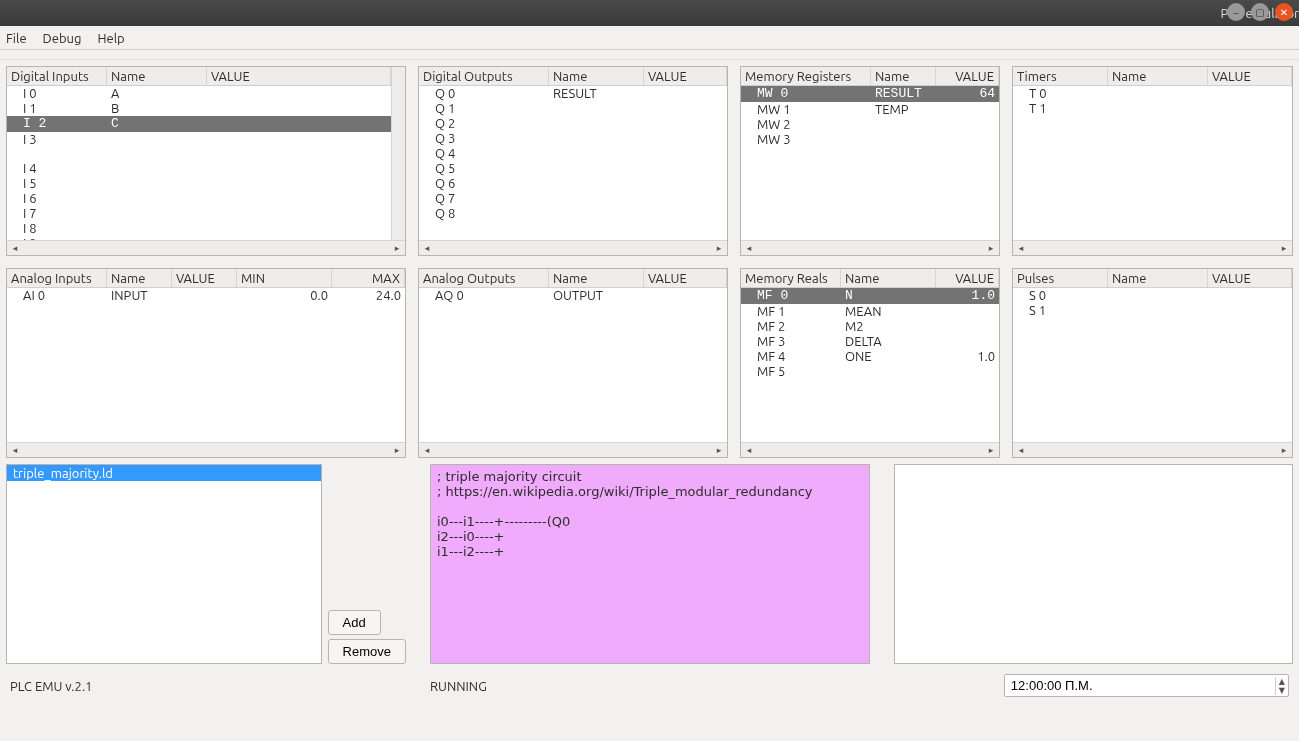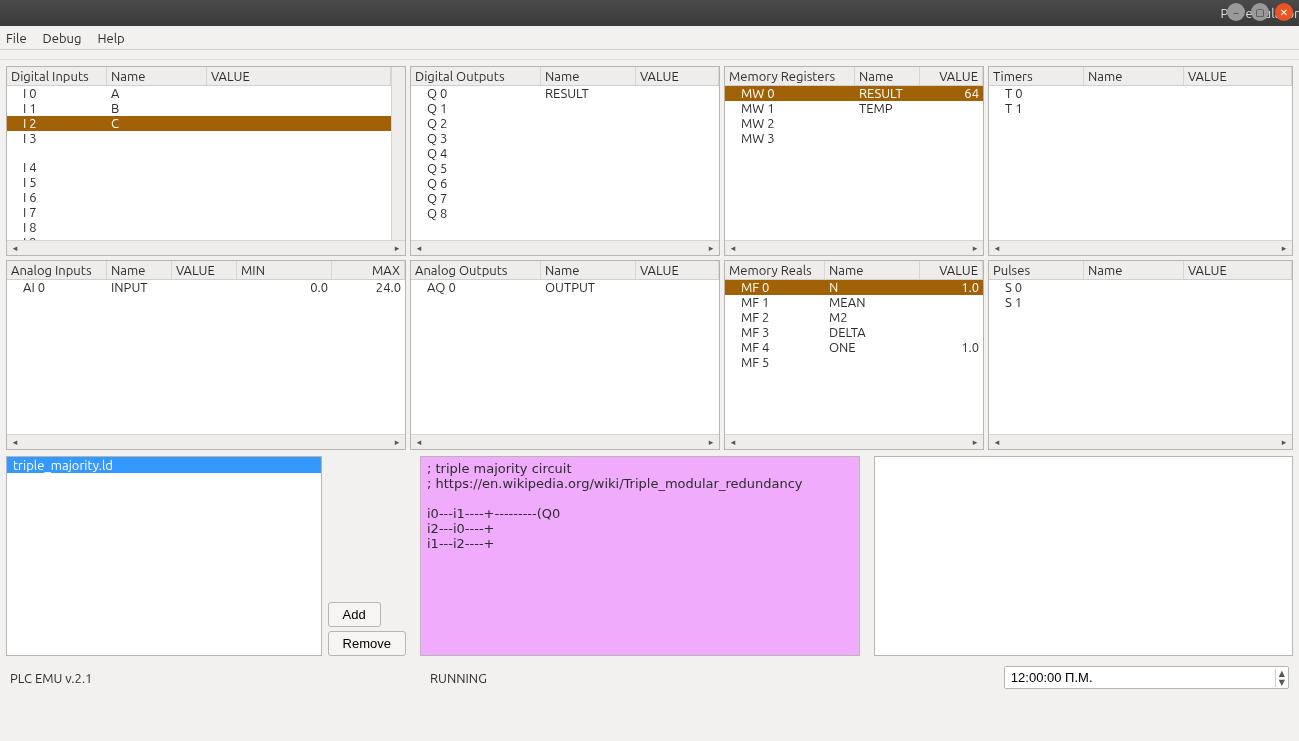--- a/index.html
+++ b/index.html
@@ -14,38 +14,38 @@
   .tb-max { background:#999; }
   .tb-close { background:#e95420; color:#fff; }
   
   
   .menubar { height:24px; background:#f2f1f0; border-bottom:1px solid #d0cfcc; display:flex; align-items:center; padding:0 6px; gap:16px; }
   .menubar span { cursor:default; }
   
   .spacer-row { height:10px; border-bottom:1px solid #e0dedc; }
   
   
-  .grid { display:grid; grid-template-columns: 400px 310px 260px 1fr; gap:4px; padding:6px 6px 0 6px; }
+  .grid { display:grid; grid-template-columns: 400px 310px 260px 1fr; gap:12px; padding:6px 6px 0 6px; }
   .pane { background:#fff; border:1px solid #b8b5b1; position:relative; height:190px; display:flex; flex-direction:column; }
   .pane .header { background:#efedeb; border-bottom:1px solid #d0cfcc; display:flex; font-size:13px; }
   .pane .header div { padding:2px 4px; border-right:1px solid #d7d5d2; white-space:nowrap; overflow:hidden; }
   .pane .body { flex:1; overflow:hidden; font-size:13px; }
   .pane .row { display:flex; padding:0 0; }
   .pane .row div { padding:0 4px 1px 4px; white-space:nowrap; overflow:hidden; }
-  .pane .row.sel { background:#a16207; color:#fff; }
+  .pane .row.sel { background:#737373; color:#fff;font-family:Liberation Mono, monospace; }
   .hscroll { height:15px; background:#efedeb; border-top:1px solid #d7d5d2; display:flex; align-items:center; justify-content:space-between; padding:0 2px; font-size:9px; color:#555; }
   .hscroll span { width:12px; text-align:center; }
   .vscroll-bump { position:absolute; right:0; top:0; bottom:15px; width:14px; background:#efedeb; border-left:1px solid #d7d5d2; display:none; }
   .pane.with-v .vscroll-bump { display:block; }
   .pane.with-v .body, .pane.with-v .header { margin-right:14px; }
   
   
   
   
-  .bottom { display:grid; grid-template-columns: 400px 440px 1fr; gap:14px; padding:6px 6px 6px 6px; }
+  .bottom { display:grid; grid-template-columns: 400px 440px 1fr; gap:24px; padding:6px 6px 6px 6px; }
   .listbox { background:#fff; border:1px solid #b8b5b1; height:200px; }
   .listbox .lrow { padding:1px 6px; }
   .listbox .lrow.sel { background:#3399ff; color:#fff; }
   .leftcol { display:flex; flex-direction:column; gap:4px; }
   .btncol { display:flex; flex-direction:column; gap:4px; align-items:flex-start; }
   .btncol button { padding:4px 14px; background:#f6f5f3; border:1px solid #b8b5b1; border-radius:3px; font-size:13px; }
   .leftwrap { display:flex; gap:6px; align-items:flex-end; }
   .textarea { background:#f0abfc; border:1px solid #b8b5b1; height:200px; padding:4px 6px; font-family:"DejaVu Sans",sans-serif; font-size:13px; white-space:pre; }
   .emptybox { background:#fff; border:1px solid #b8b5b1; height:200px; }
   

